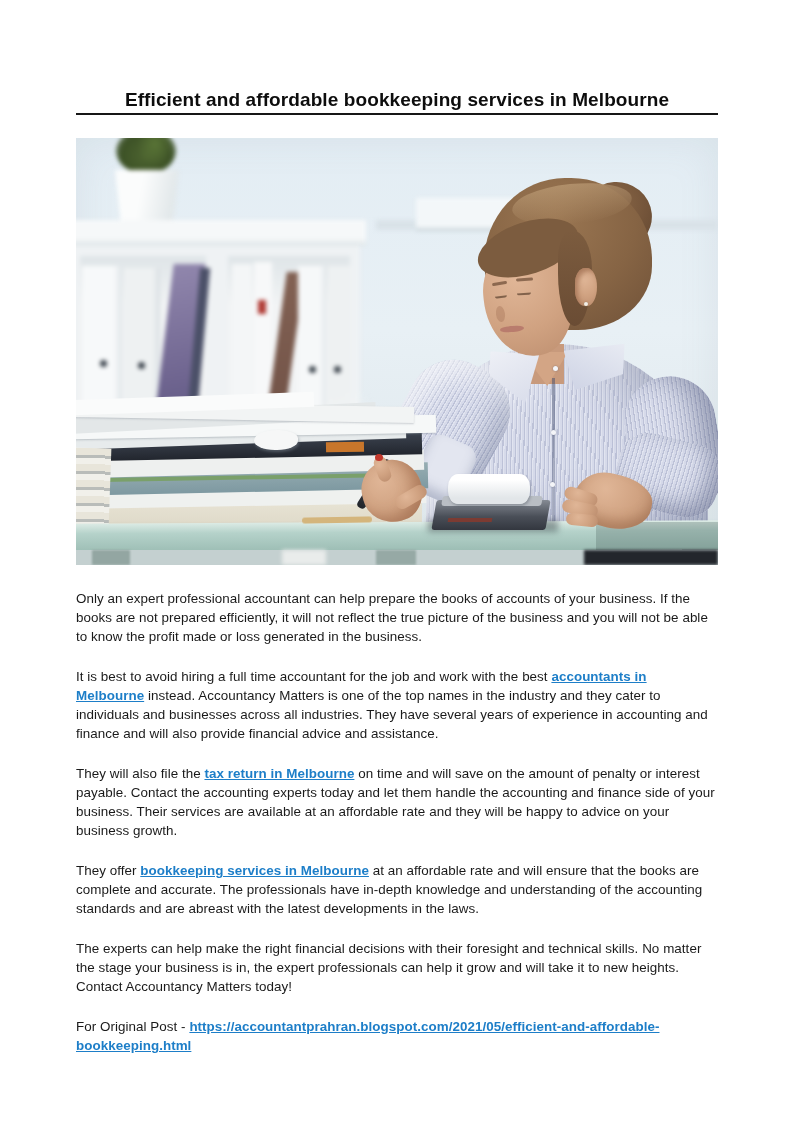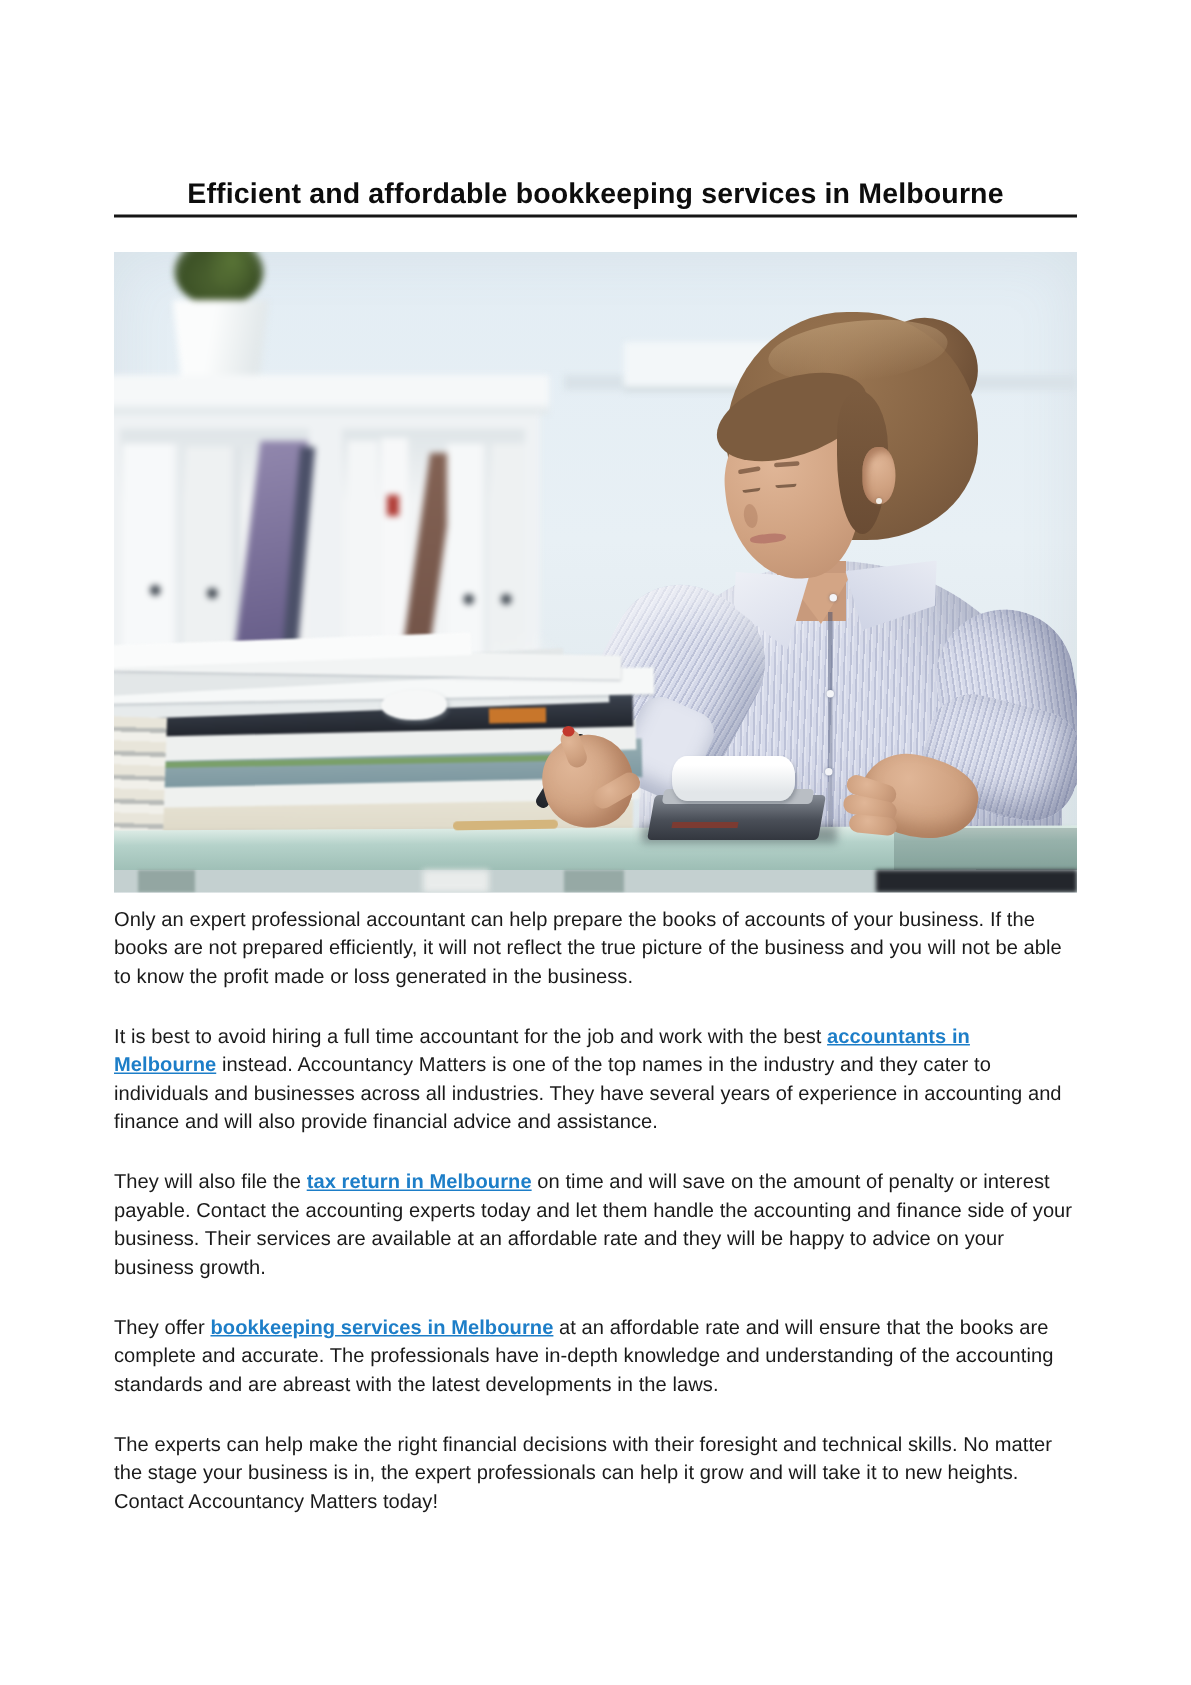--- a/index.html
+++ b/index.html
@@ -1,28 +1,28 @@
 <!DOCTYPE html>
 <html><head>
 <meta charset="utf-8">
 <style>
   html,body{margin:0;padding:0;background:#ffffff;}
   body{width:794px;height:1123px;font-family:"Liberation Sans",sans-serif;-webkit-font-smoothing:antialiased;}
   .page{position:relative;width:794px;height:1123px;background:#fff;overflow:hidden;}
-  .content{padding:118px 76px 0 76px;}
+  .content{padding:88px 76px 0 76px;}
   .title{margin:0;font-size:19px;font-weight:bold;color:#0d0d0d;text-align:center;line-height:24px;letter-spacing:.1px;}
   .title-rule{border-bottom:2px solid #161616;margin-top:1px;}
   
   .photo{position:relative;width:642px;height:427px;margin:23px 0 0 0;overflow:hidden;background:linear-gradient(180deg,#e3edf4 0%,#e8f0f5 45%,#dde6ea 100%);box-shadow:inset 0 0 40px rgba(120,140,150,.12);}
   .a{position:absolute;}
   .blurbg{filter:blur(2.2px);}
   .shirt{background-color:#d6daea;background-image:repeating-linear-gradient(92deg,rgba(98,108,150,.22) 0 1.2px,rgba(255,255,255,.28) 1.2px 2.3px,rgba(0,0,0,0) 2.3px 4.2px);}
   .skin{background:radial-gradient(circle at 38% 30%,#e0b697 0%,#d0a281 55%,#bd8e6f 100%);}
   
-  .article{margin-top:8px;}
+  .article{margin-top:24px;}
   .article p{margin:0 0 21px 0;font-size:13.4px;line-height:19px;color:#1a1a1a;letter-spacing:.05px;}
   a.lnk{color:#1d7ec8;font-weight:bold;text-decoration:underline;cursor:pointer;overflow-wrap:anywhere;}
 </style>
 </head>
 <body>
 
 <div class="page">
   <div class="content">
 
     <h1 class="title">Efficient and affordable bookkeeping services in Melbourne</h1>
@@ -166,16 +166,17 @@
       <p><span>Only an expert professional accountant can help prepare the books of accounts of your business. If the books are not prepared efficiently, it will not reflect the true picture of the business and you will not be able to know the profit made or loss generated in the business.</span></p>
 
       <p><span>It is best to avoid hiring a full time accountant for the job and work with the best </span><a class="lnk">accountants in Melbourne</a><span> instead. Accountancy Matters is one of the top names in the industry and they cater to individuals and businesses across all industries. They have several years of experience in accounting and finance and will also provide financial advice and assistance.</span></p>
 
       <p><span>They will also file the </span><a class="lnk">tax return in Melbourne</a><span> on time and will save on the amount of penalty or interest payable. Contact the accounting experts today and let them handle the accounting and finance side of your business. Their services are available at an affordable rate and they will be happy to advice on your business growth.</span></p>
 
       <p><span>They offer </span><a class="lnk">bookkeeping services in Melbourne</a><span> at an affordable rate and will ensure that the books are complete and accurate. The professionals have in-depth knowledge and understanding of the accounting standards and are abreast with the latest developments in the laws.</span></p>
 
       <p><span>The experts can help make the right financial decisions with their foresight and technical skills. No matter the stage your business is in, the expert professionals can help it grow and will take it to new heights. Contact Accountancy Matters today!</span></p>
 
+      <p><span>For Original Post - </span><a class="lnk">https://accountantprahran.blogspot.com/2021/05/efficient-and-affordable-bookkeeping.html</a></p>
     </div>
 
   </div>
 </div>
 
 </body></html>

